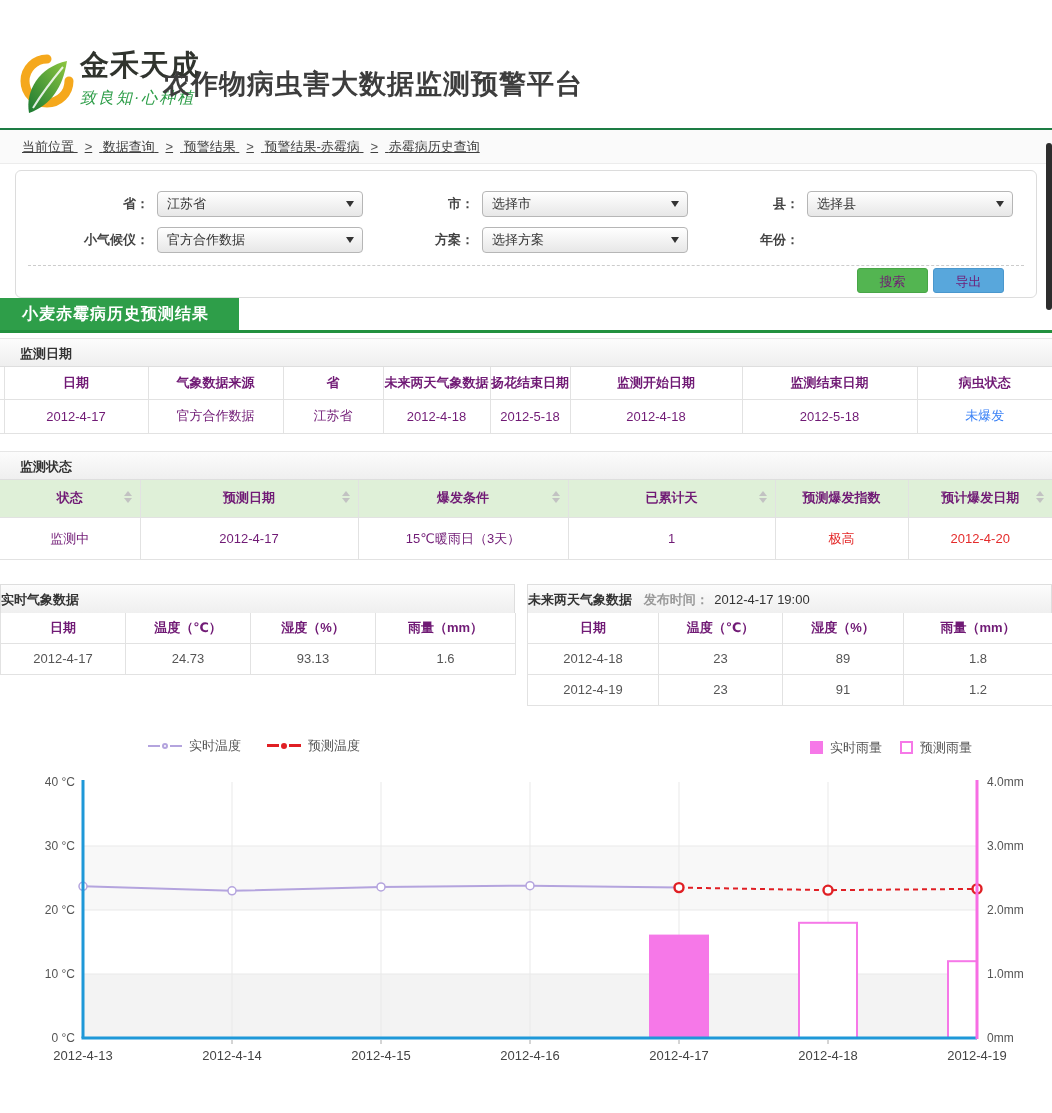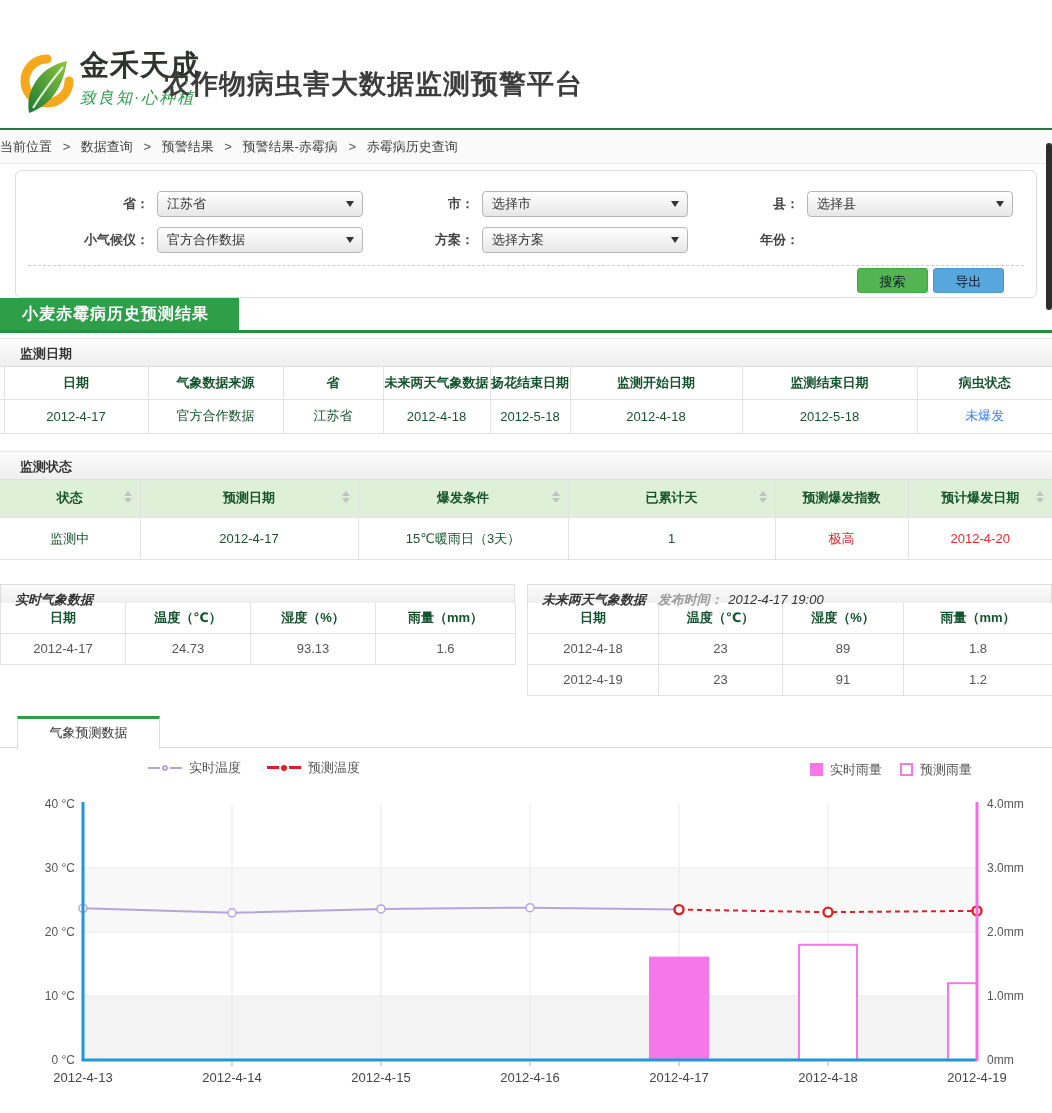--- a/index.html
+++ b/index.html
@@ -10,69 +10,69 @@
   }
   
   .top { height:128px; position:relative; }
   .logo { position:absolute; left:18px; top:54px; }
   .brand-text { position:absolute; left:80px; top:46px; }
   .brand-name { font-size:29px; font-weight:bold; color:#30342e; letter-spacing:1px; }
   .brand-tagline { font-size:16px; color:#2e9e49; letter-spacing:2px; margin-top:2px; font-style:italic; }
   .platform-title { position:absolute; left:163px; top:66px; font-size:27px; font-weight:600; color:#3d3d3d; letter-spacing:1px; }
   .green-divider { height:2px; background:#1d7c44; }
   
-  .breadcrumb { height:34px; line-height:34px; background:#fafafa;
-    border-bottom:1px solid #ececec; font-size:13px; color:#3f3f3f; }
+  .breadcrumb { height:34px; line-height:34px; padding-left:22px; background:#fafafa;
+    border-bottom:1px solid #ececec; font-size:13px; color:#3f3f3f;text-decoration:underline; }
   .breadcrumb .sep { margin:0 7px; color:#555; }
   .breadcrumb a { color:#3f3f3f; text-decoration:none; }
   
   .scrollbar-thumb { position:absolute; right:0; top:143px; width:6px; height:167px; background:#2d2d2d; border-radius:3px; z-index:50; }
   
   .filter-panel { position:relative; height:128px; margin:6px 15px 0; border:1px solid #dcdcdc; border-radius:6px; background:#fff; }
   .f-label { position:absolute; width:128px; text-align:right; font-weight:bold; color:#444; line-height:26px; font-size:13px; }
   .select { position:absolute; width:206px; height:26px; border:1px solid #b6b6b6; border-radius:4px;
     background:linear-gradient(#ffffff,#e7e7e7); line-height:24px; padding-left:9px; font-size:13px; color:#333; cursor:pointer; }
   .select .caret { position:absolute; right:8px; top:9px; width:0; height:0;
     border-left:4px solid transparent; border-right:4px solid transparent; border-top:6px solid #333; }
   .dashed-sep { position:absolute; left:12px; right:12px; top:94px; border-top:1px dashed #cccccc; }
   .btn { position:absolute; top:97px; width:71px; height:25px; line-height:25px; text-align:center;
-    color:#0f172a; font-size:13px; border-radius:3px; cursor:pointer; }
+    color:#701a75; font-size:13px; border-radius:3px; cursor:pointer; }
   .btn-search { left:841px; background:#53b551; border:1px solid #48a547; }
   .btn-export { left:917px; background:#58a7dc; border:1px solid #4a97cd; }
   
   .section-title { margin-top:0; border-bottom:3px solid #23913f; }
   .section-title .box { display:inline-block; background:#2e9e49; color:#fff; font-size:16px;
     font-weight:bold; padding:6px 30px 5px 22px; letter-spacing:1px; }
   
   .panel-heading { height:29px; line-height:29px; padding-left:20px; font-weight:bold; font-size:13px; color:#333;
     background:linear-gradient(#fcfcfc,#efefef); border-top:1px solid #e6e6e6; border-bottom:1px solid #dedede; margin-top:5px; }
   .mt17 { margin-top:17px; }
   
   table { width:100%; border-collapse:collapse; table-layout:fixed; }
-  th, td { border:1px solid #e2e2e2; text-align:center; font-size:13px; color:#14532d; overflow:hidden; white-space:nowrap; }
+  th, td { border:1px solid #e2e2e2; text-align:center; font-size:13px; color:#701a75; overflow:hidden; white-space:nowrap; }
   tr > *:first-child { border-left:none; }
   tr > *:last-child { border-right:none; }
   thead tr > * { border-top:none; }
   .t-date th { height:32px; font-weight:bold; }
   .t-date td { height:34px; }
   .t-status th { height:38px; font-weight:bold; background:#dff0d8; position:relative; }
   .t-status td { height:42px; }
   .green-text { color:#3b82f6; }
   .red-text { color:#e42b2b; }
   .gray-text { color:#9a9a9a; }
   .sort { position:absolute; right:8px; top:50%; margin-top:-7px; }
   .sort i { display:block; width:0; height:0; border-left:4px solid transparent; border-right:4px solid transparent; }
   .sort .up { border-bottom:5px solid #c2c2c2; margin-bottom:2px; }
   .sort .dn { border-top:5px solid #c2c2c2; }
   
   .weather-row { display:flex; margin-top:24px; }
   .w-left { width:515px; }
   .w-right { width:525px; margin-left:12px; }
-  .w-head { height:19px; line-height:29px; padding-left:14px; font-weight:bold; font-size:13px;
-    background:linear-gradient(#fcfcfc,#efefef); border:1px solid #dedede; border-bottom:none;font-style:italic; }
+  .w-head { height:29px; line-height:29px; font-weight:bold; font-size:13px;
+    background:linear-gradient(#fcfcfc,#efefef); border:1px solid #dedede; border-bottom:none; }
   .w-head .pub-label { color:#999; margin-left:8px; }
   .w-head .pub-time { color:#333; font-weight:normal; margin-left:2px; }
   .t-weather th { height:30px; font-weight:bold; }
   .t-weather td { height:31px; color:#555; }
   .w-left  tr > *:first-child { border-left:1px solid #e2e2e2; }
   .w-left  tr > *:last-child  { border-right:1px solid #e2e2e2; }
   .w-right tr > *:first-child { border-left:1px solid #e2e2e2; }
   .w-right tr > *:last-child  { border-right:1px solid #e2e2e2; }
   
   .chart-section { margin-top:20px; }
@@ -328,23 +328,20 @@
           <td class="gray-text">23</td>
           <td>91</td>
           <td>1.2</td>
         </tr>
       </tbody>
     </table>
   </div>
 </div>
 
 <div class="chart-section">
-  <div class="tab-strip">
-    <div class="tab">气象预测数据</div>
-  </div>
   <div class="legend-row">
     <div class="legend-left">
       <div class="lg-item">
         <span class="lg-ic c-purple">
             <span class="seg"></span>
             <span class="dot"></span>
             <span class="seg"></span>
           </span>
         <span>实时温度</span>
       </div>

